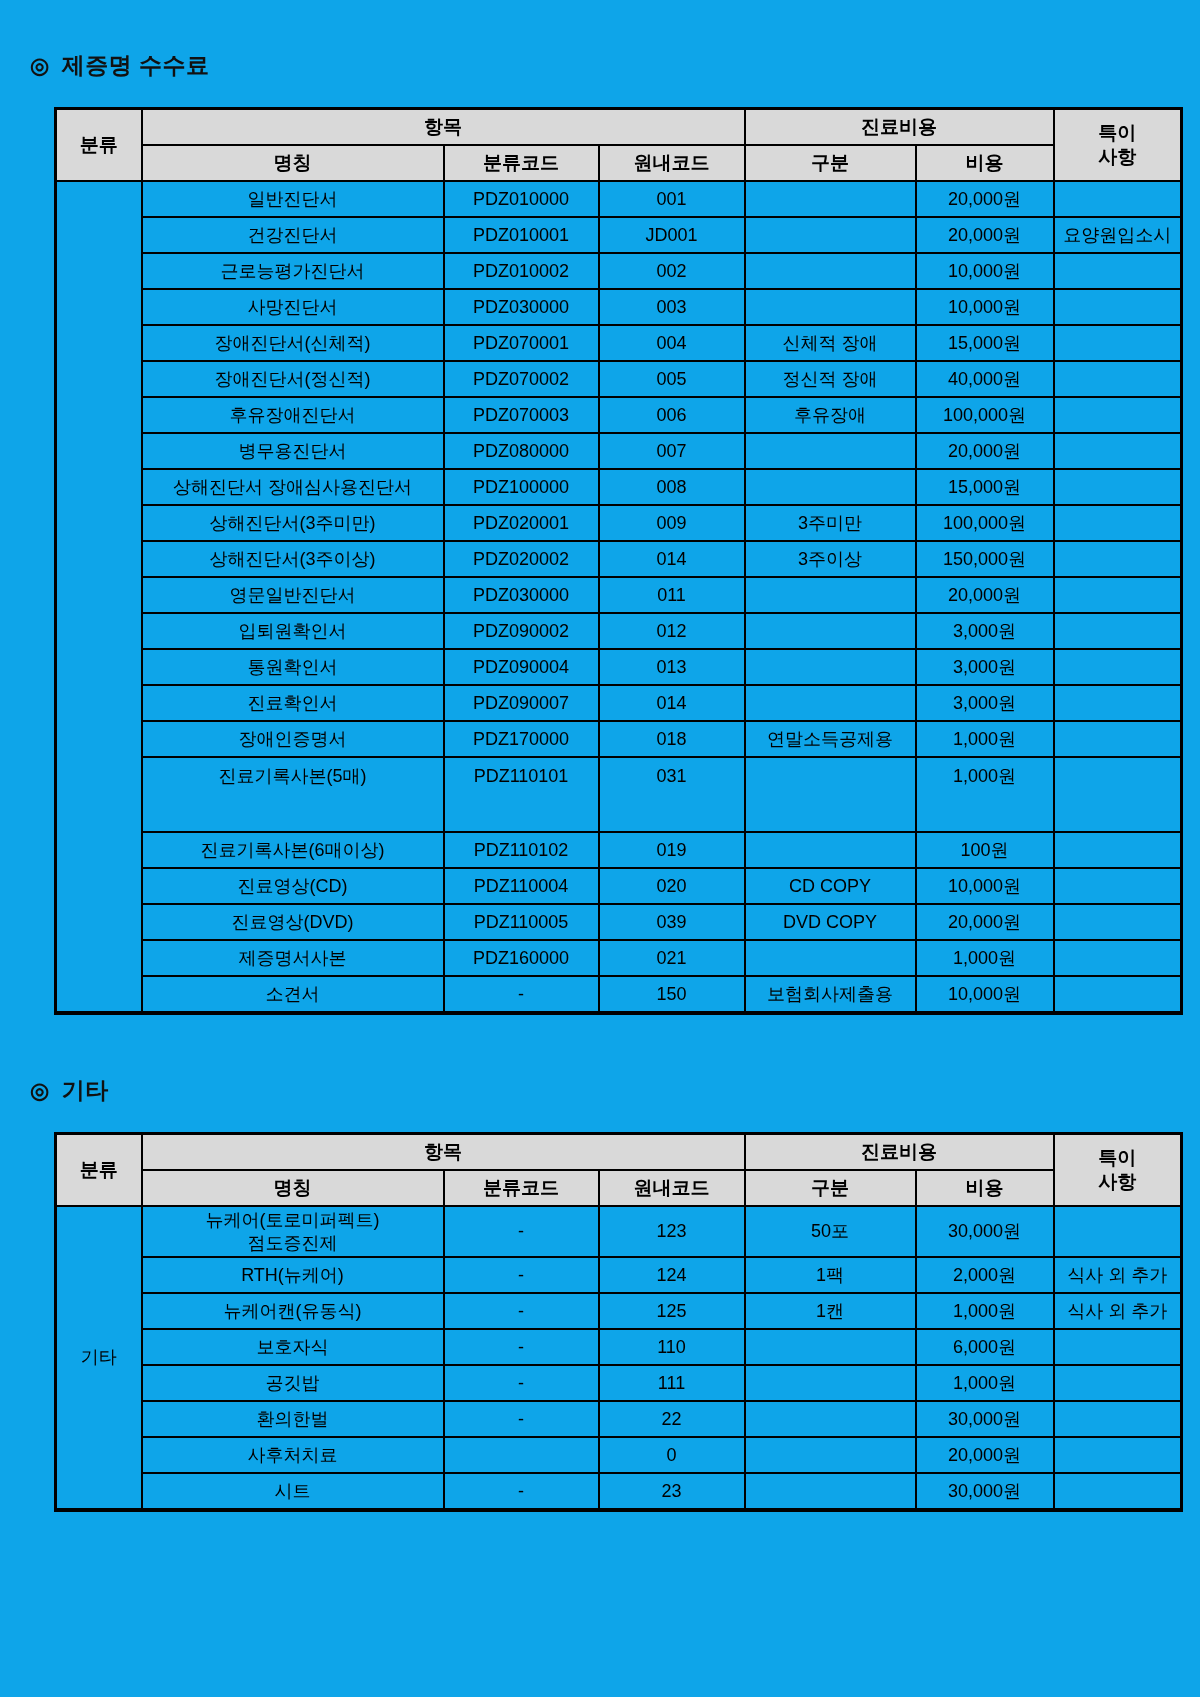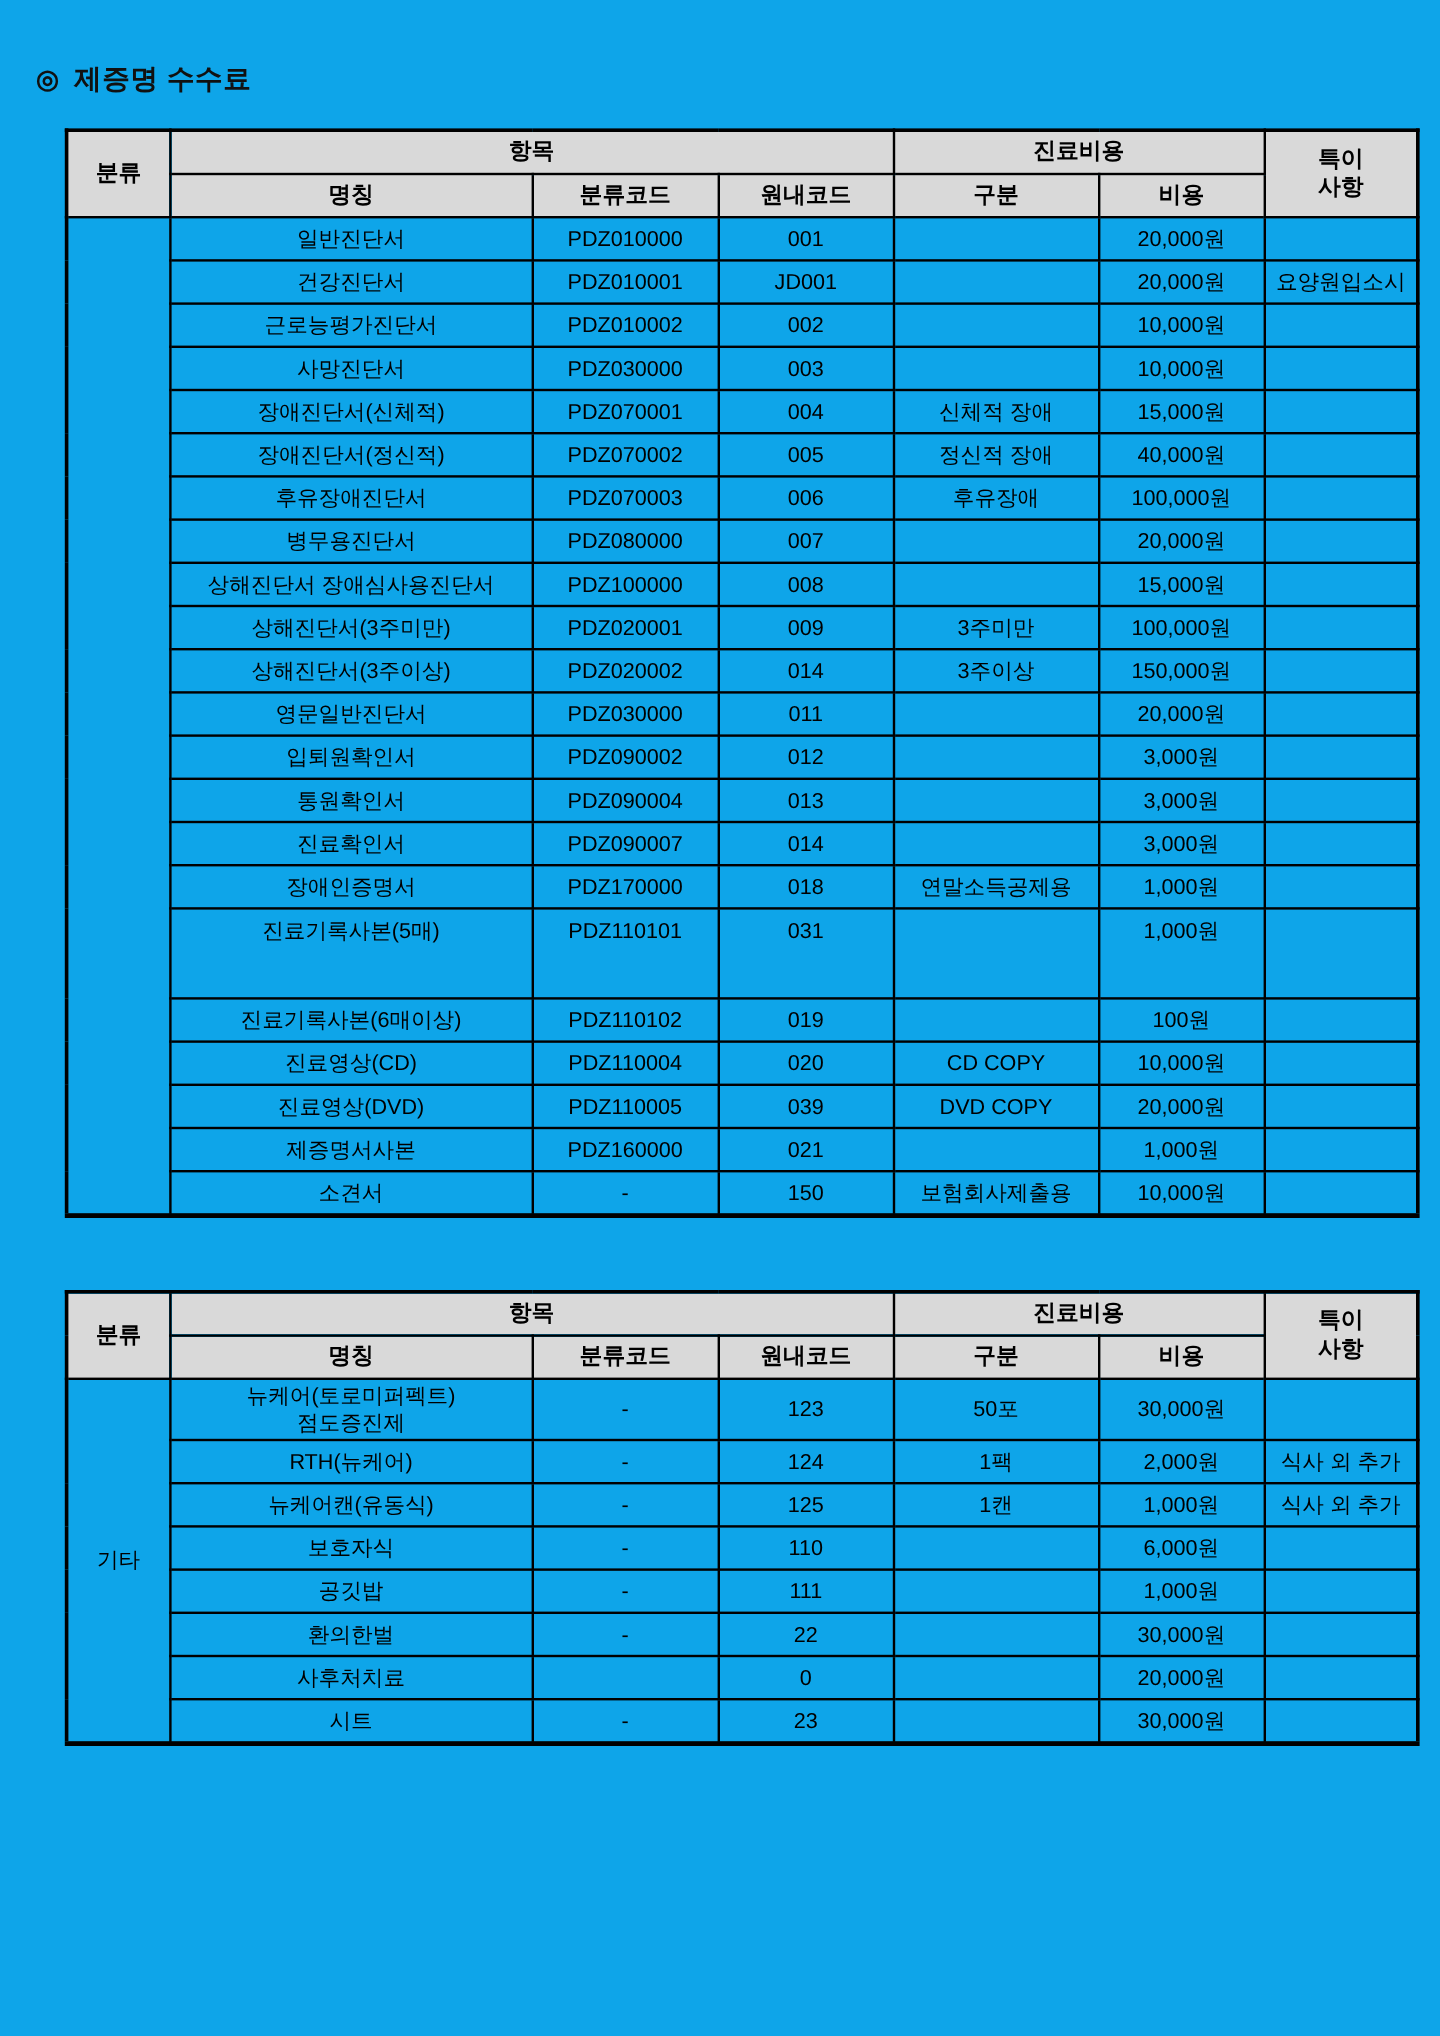--- a/index.html
+++ b/index.html
@@ -268,20 +268,23 @@
             <td>150</td>
             <td>보험회사제출용</td>
             <td>10,000원</td>
             <td></td>
           </tr>
         </tbody>
     </table>
   </div>
 
   <div class="section">
+    <div class="section-title">
+      <span class="bullet">◎</span><span>기타</span>
+    </div>
     <table class="fee-table">
       <colgroup>
         <col style="width:86px">
           <col style="width:302px">
           <col style="width:155px">
           <col style="width:146px">
           <col style="width:171px">
           <col style="width:138px">
           <col style="width:128px">
       </colgroup>

